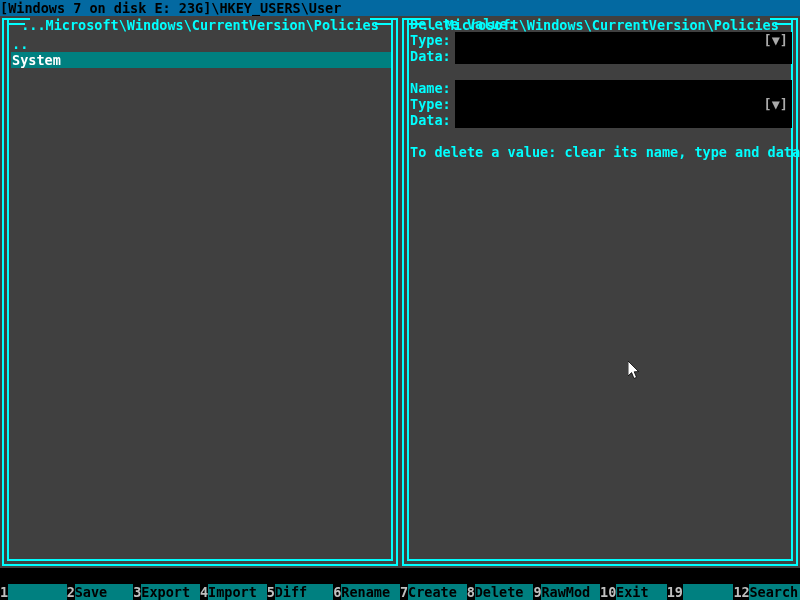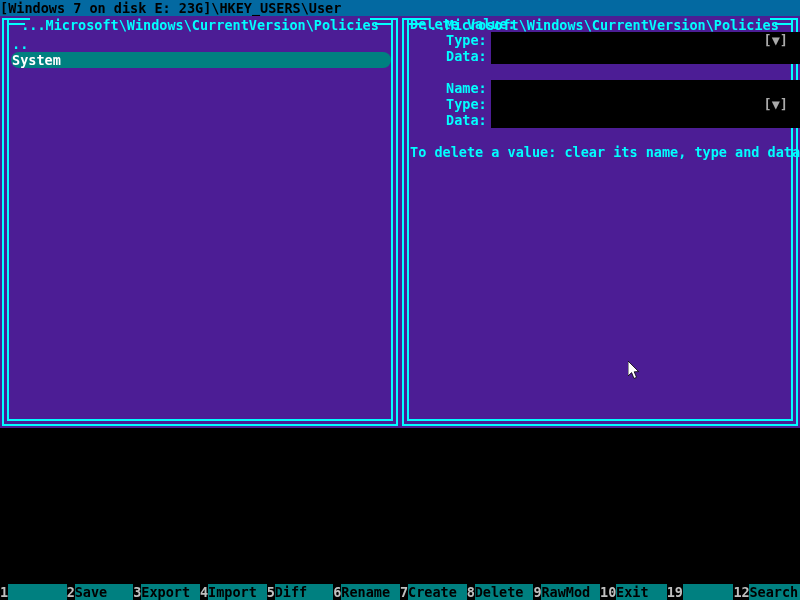--- a/index.html
+++ b/index.html
@@ -37,22 +37,22 @@
     line-height: 16px;
     letter-spacing: 0px;
     white-space: pre;
     overflow: hidden;
   }
 
   
   .panel {
     position: absolute;
     top: 16px;
-    height: 412px;
-    background: #4c1d95;
+    height: 552px;
+    background: #404040;
     overflow: hidden;
     text-decoration: underline;
   }
   #panel-left  { left: 0px;   width: 400px; }
   #panel-right { left: 400px; width: 400px; }
 
   
   .frame-outer {
     position: absolute;
     left: 2px; top: 2px;
@@ -111,41 +111,39 @@
     line-height: 16px;
     color: #00FFFF;
     font-weight: bold;
     font-size: 13.5px;
     white-space: pre;
     padding-left: 1px;
   }
   .key-row.selected {
     background: #008080;
     color: #FFFFFF;
-    border-radius: 8px;
   }
 
   
   .rpanel-body {
     position: absolute;
     left: 410px; top: 16px;
     width: 382px;
     z-index: 2;
   }
   .r-line {
     height: 16px;
     line-height: 16px;
     color: #00FFFF;
     font-weight: bold;
     font-size: 13.5px;
     white-space: pre;
   }
   .field-block {
     position: relative;
-    margin-left: 36px;
   }
   .field-box {
     position: absolute;
     background: #000000;
   }
   .field-label {
     position: relative;
     z-index: 4;
     color: #00FFFF;
     font-weight: bold;

